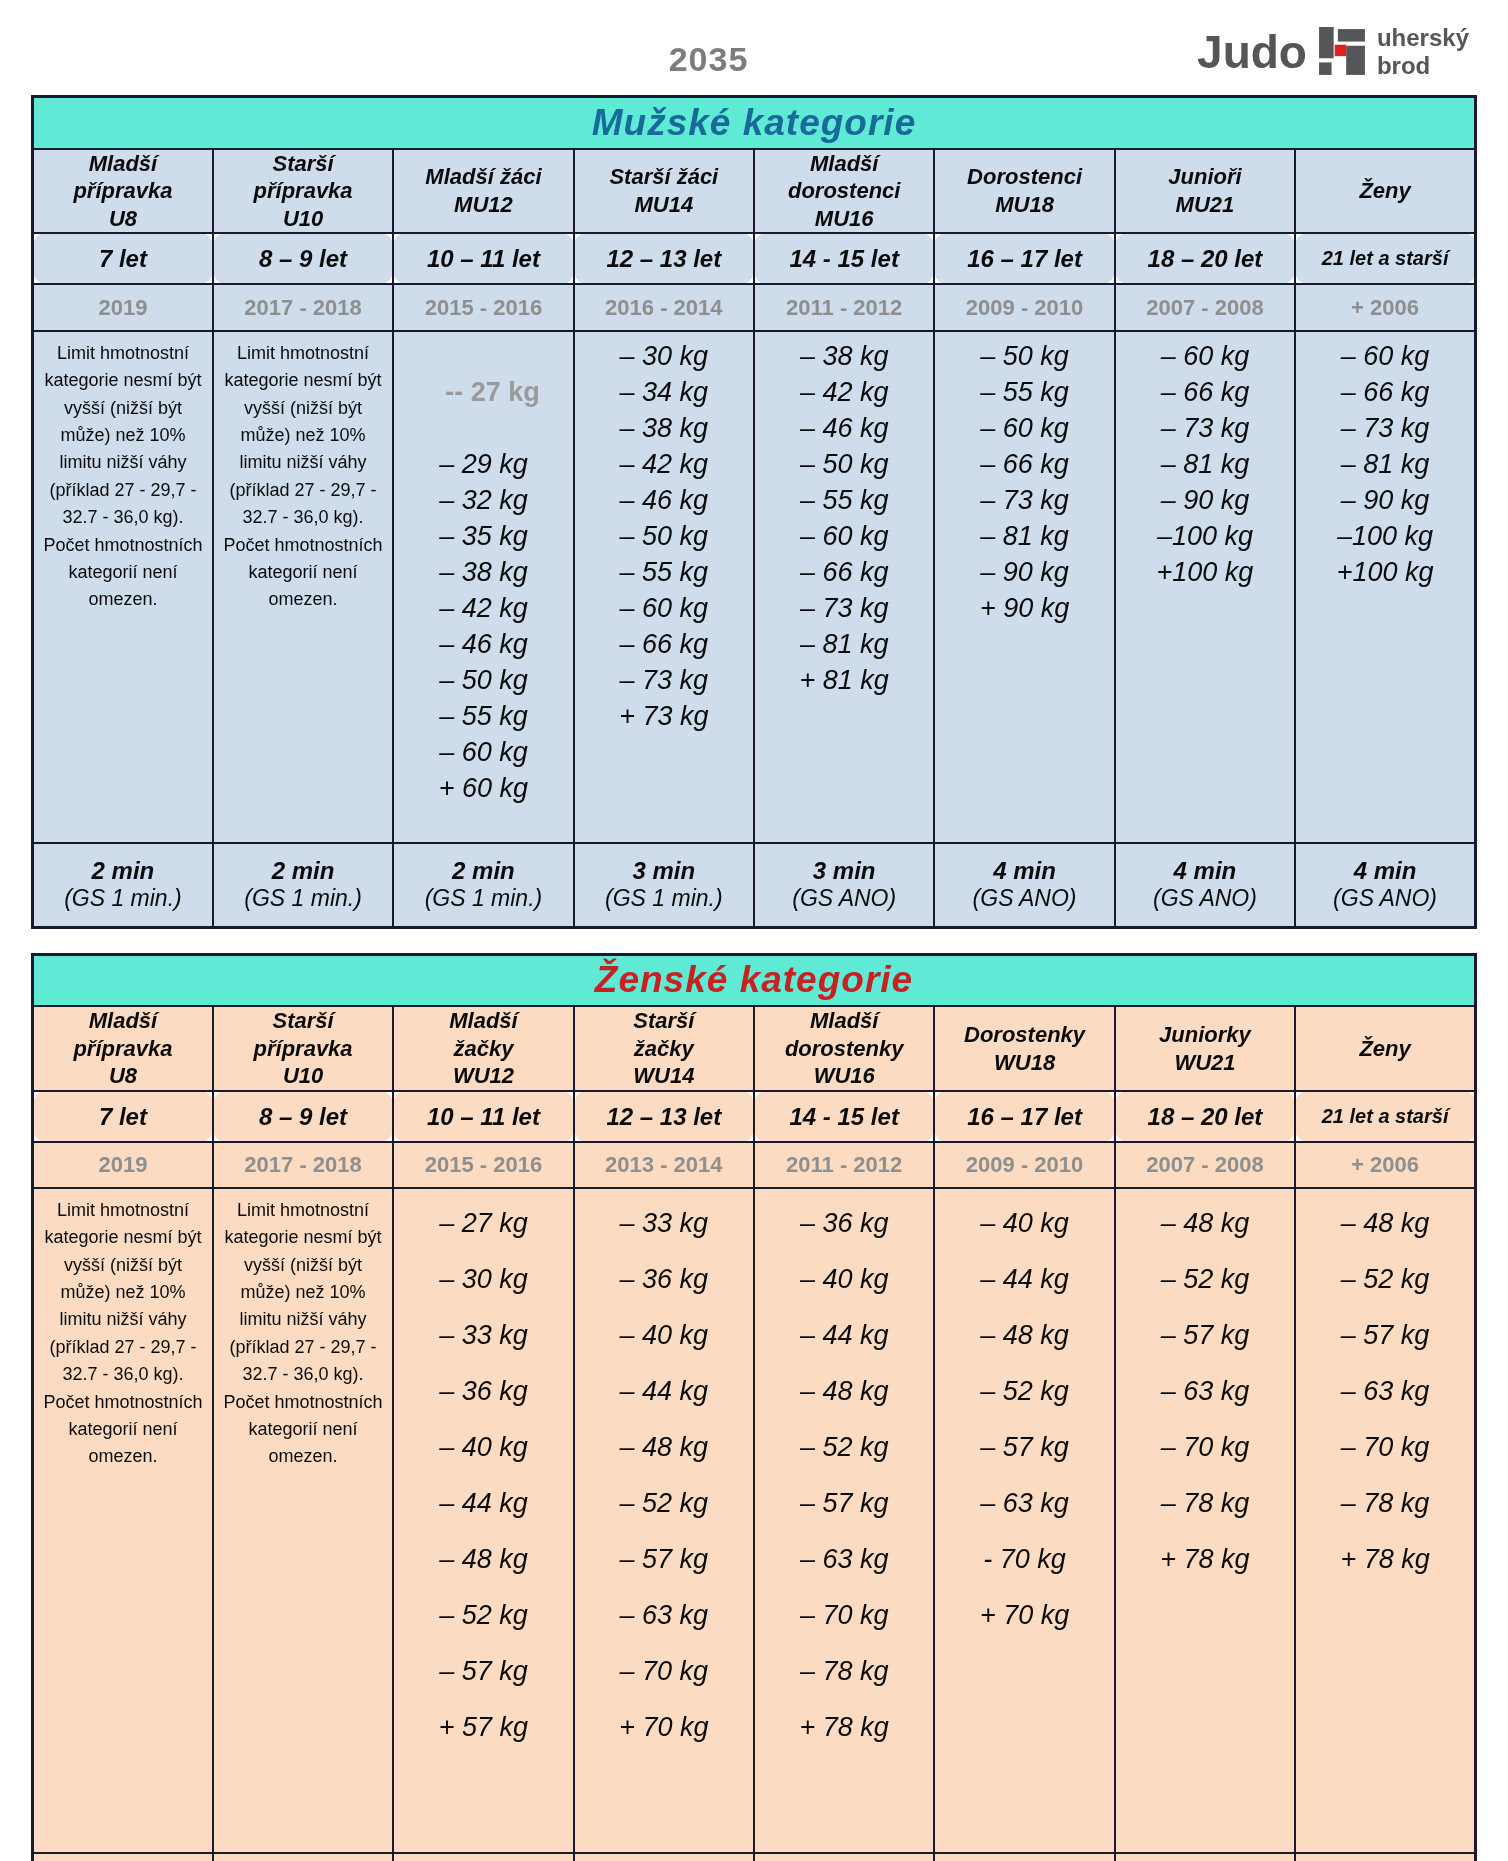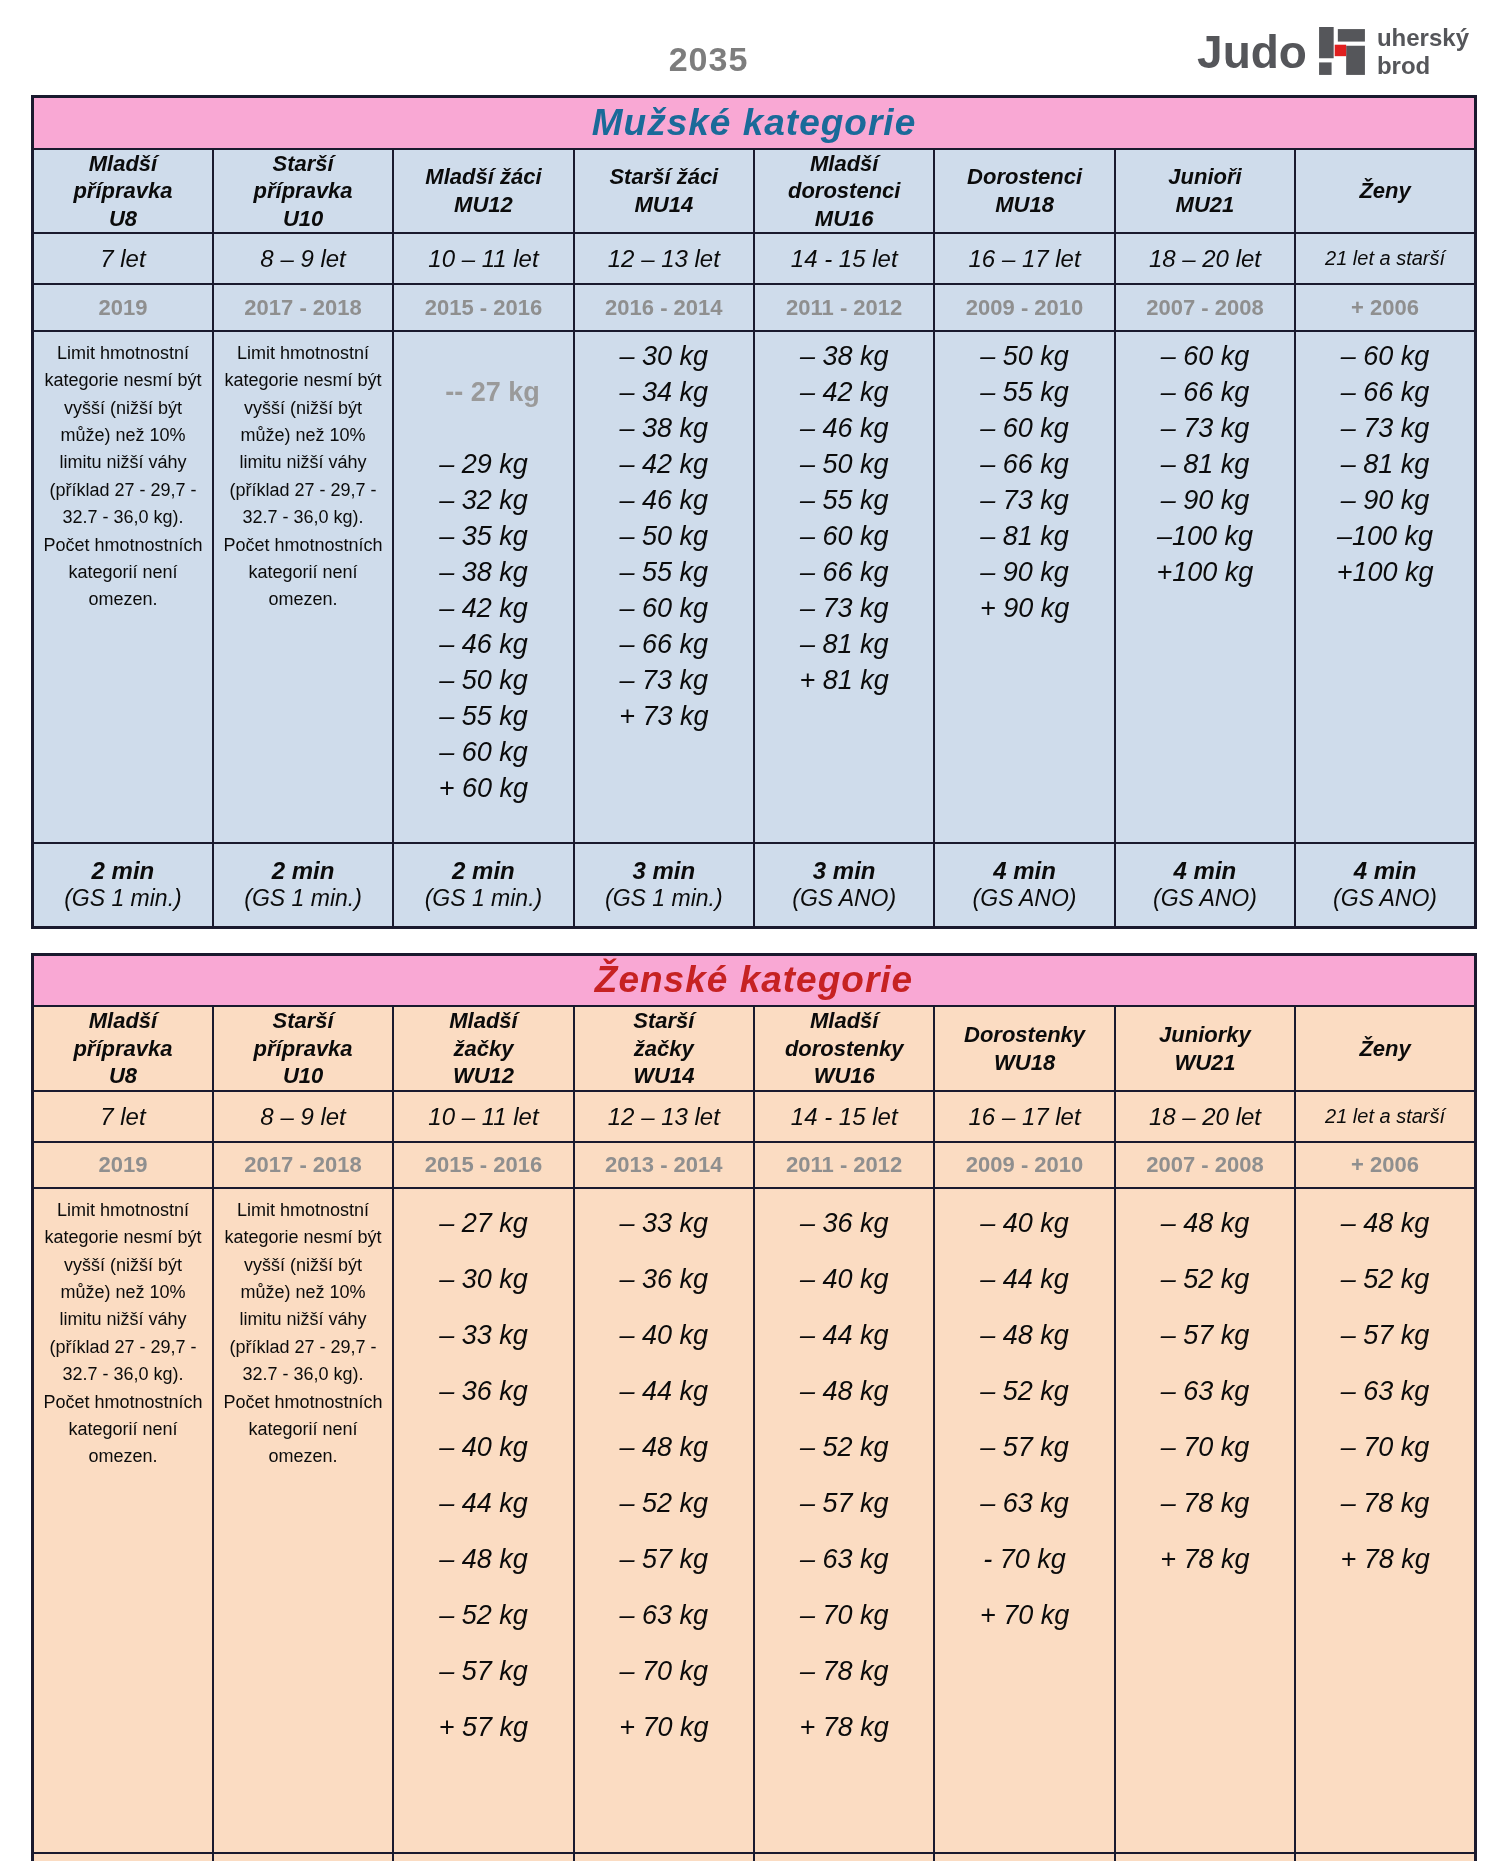--- a/index.html
+++ b/index.html
@@ -30,28 +30,28 @@
     border:3px solid var(--border); margin:0 auto;}
   table.cat-table + table.cat-table{margin-top:24px;}
   .cat-table td{border:2px solid var(--border); text-align:center; vertical-align:middle;
     overflow:hidden;}
   .cat-table tr.title-row td{background:#fff; height:52px;}
   .title-text{font-size:37px; font-weight:bold; font-style:italic; letter-spacing:1px;}
   .men .title-text{color:var(--men-title);}
   .women .title-text{color:var(--women-title);}
   .men td{background:var(--men-bg);}
   .women td{background:var(--women-bg);}
-  .men tr.title-row td, .women tr.title-row td{background:#f9a8d4;}
+  .men tr.title-row td, .women tr.title-row td{background:#5eead4;}
 
   tr.name-row td{font-size:22px; font-weight:bold; font-style:italic; line-height:1.25;
     white-space:pre-line;}
   .men tr.name-row td{height:84px;}
   .women tr.name-row td{height:85px;}
 
-  tr.age-row td{font-size:24px; font-weight:normal; font-style:italic;}
+  tr.age-row td{font-size:24px; font-weight:bold; font-style:italic;border-radius:13px;}
   .men tr.age-row td{height:51px;}
   .women tr.age-row td{height:51px;}
   tr.age-row td:last-child{font-size:20px;}
 
   tr.year-row td{font-size:22px; font-weight:bold; color:var(--year-gray);}
   .men tr.year-row td{height:47px;}
   .women tr.year-row td{height:46px;}
 
   tr.body-row td{vertical-align:top;}
   .men tr.body-row td{height:396px;}

